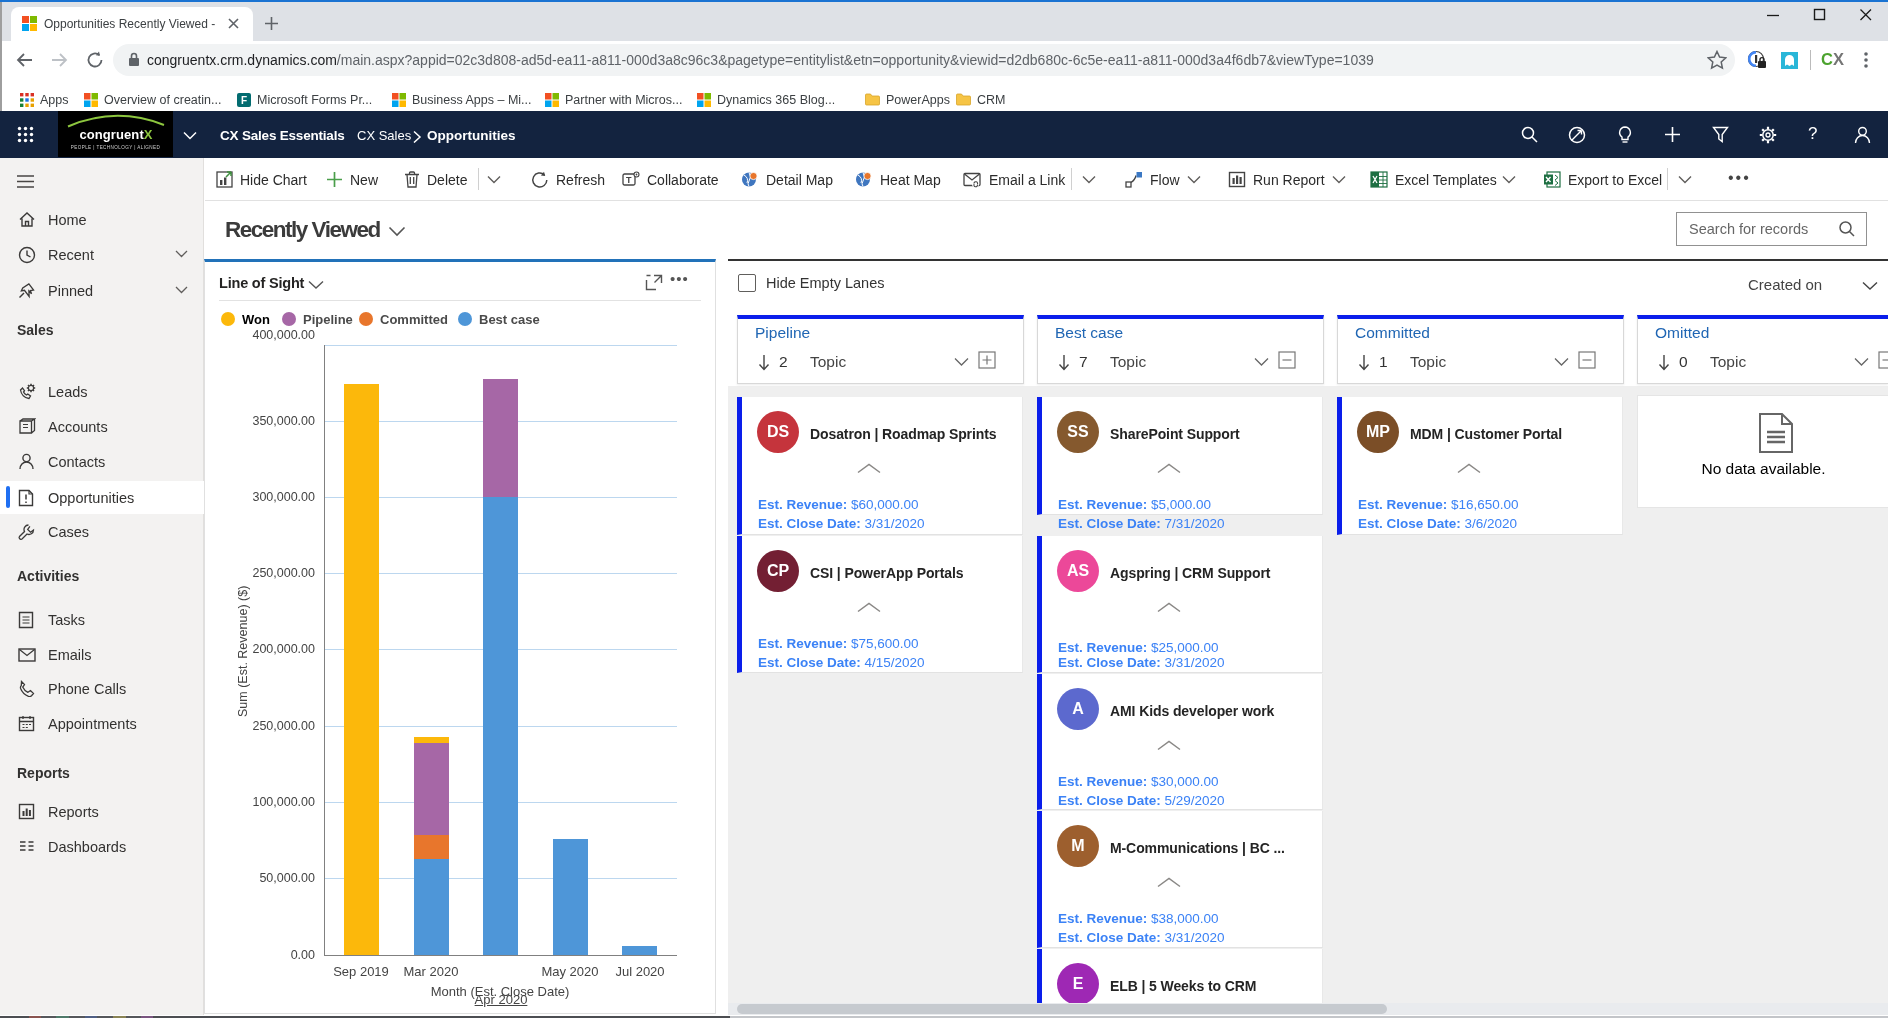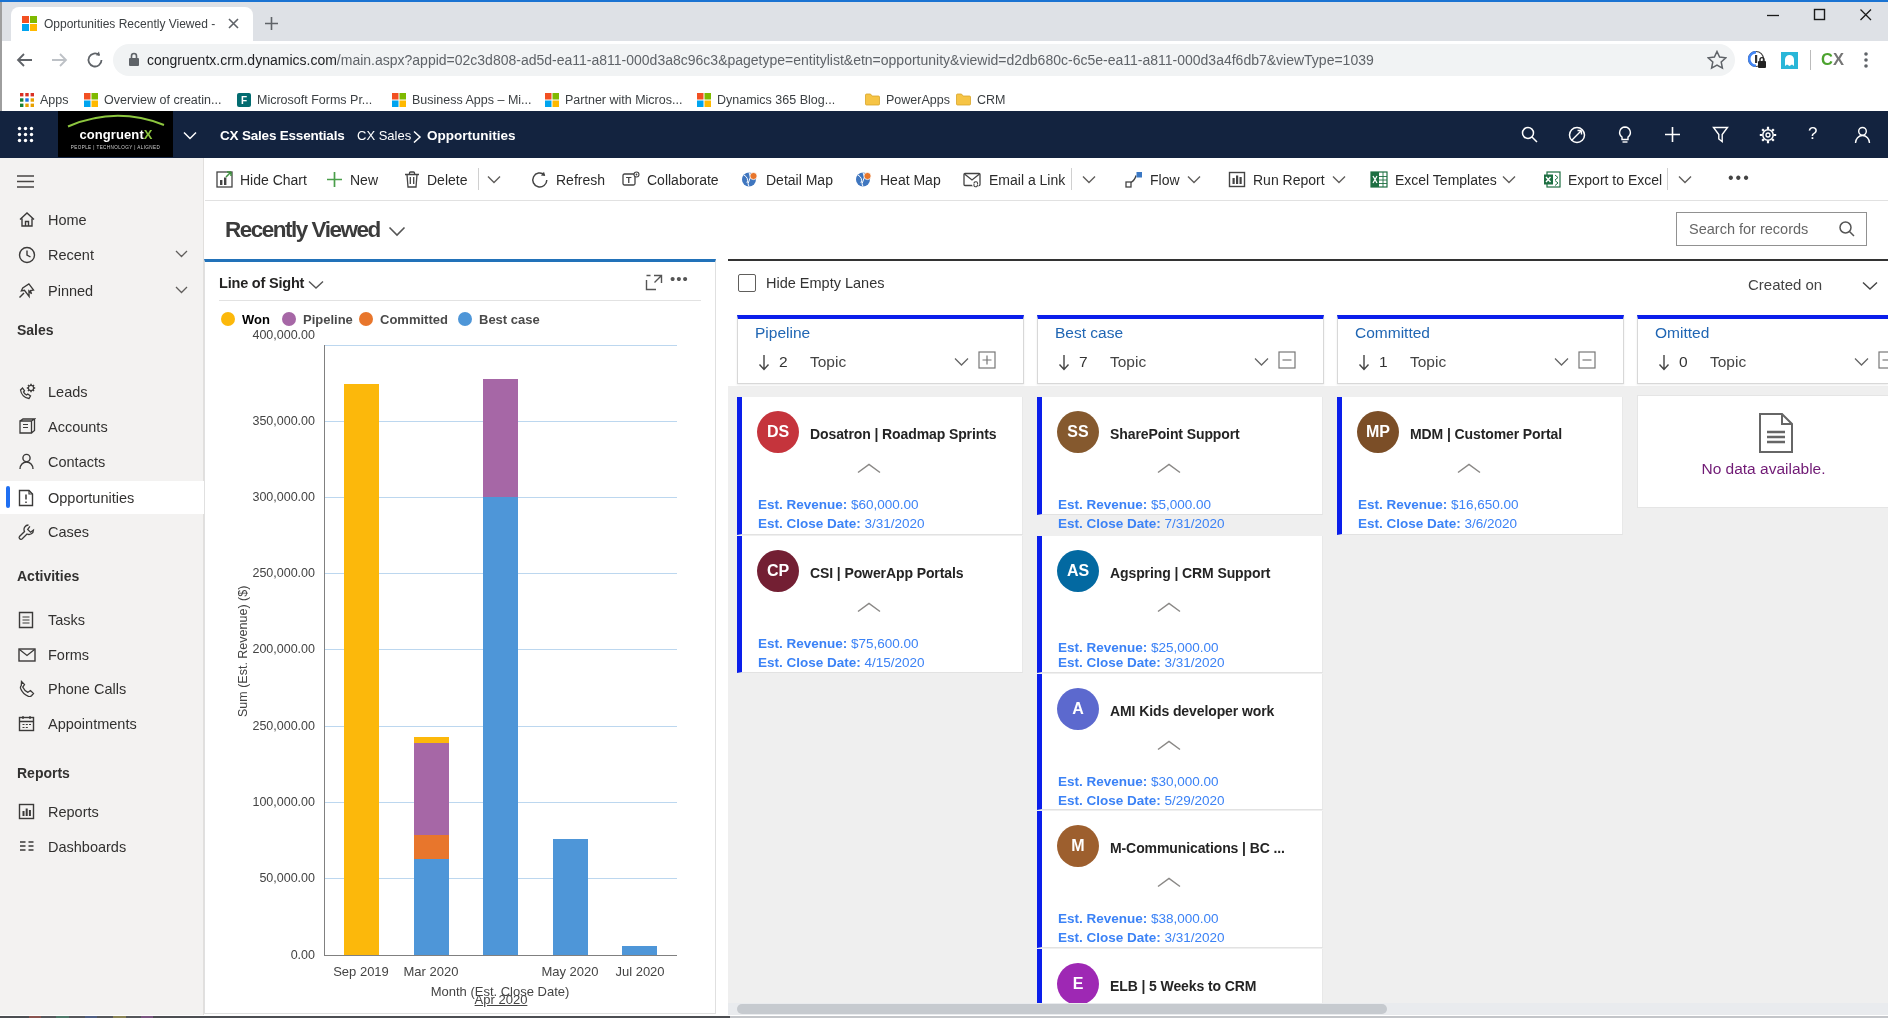--- a/index.html
+++ b/index.html
@@ -378,21 +378,21 @@
       <path d="M1.5,1.5 H14.5 V16.5 H1.5 Z" fill="none" stroke="#3b3a39" stroke-width="1.4"></path>
       <path d="M4.5,6 h7 M4.5,9 h7 M4.5,12 h7" stroke="#3b3a39" stroke-width="1.2"></path>
     </svg>
     <span>Tasks</span>
   </div>
 <div class="side-item" style="top:637px;">
     <svg width="18" height="14">
       <rect x="1" y="1" width="16" height="12" fill="none" stroke="#3b3a39" stroke-width="1.4"></rect>
       <path d="M1.5,1.5 L9,7.5 L16.5,1.5" fill="none" stroke="#3b3a39" stroke-width="1.3"></path>
     </svg>
-    <span>Forms</span>
+    <span>Emails</span>
   </div>
 <div class="side-item" style="top:671px;">
     <svg width="17" height="17">
       <path d="M3.5,1.5 l3,3 -1.8,2.6 a10,10 0 0 0 5.2,5.2 l2.6,-1.8 3,3 -2,2.2 a3,3 0 0 1 -3,.7 A14,14 0 0 1 2.6,8.5 a3,3 0 0 1 .7,-3 Z" fill="none" stroke="#3b3a39" stroke-width="1.3"></path>
     </svg>
     <span>Phone Calls</span>
   </div>
 <div class="side-item" style="top:706px;">
     <svg width="17" height="17">
       <rect x="1.5" y="2.5" width="14" height="13" fill="none" stroke="#3b3a39" stroke-width="1.4"></rect>
@@ -591,21 +591,21 @@
 <div class="card" style="left:1037px;top:397px;height:118px;">
   <div class="av" style="background:#85592e;">SS</div>
   <div class="ctitle">SharePoint Support</div>
   <svg class="cchev" width="24" height="11">
       <path d="M1,9.5 L12,1.5 L23,9.5" fill="none" stroke="#8a8886" stroke-width="1.5"></path>
     </svg>
   <div class="crow" style="top:100px;"><b>Est. Revenue:</b> $5,000.00</div>
   <div class="crow" style="top:119px;"><b>Est. Close Date:</b> 7/31/2020</div>
 </div>
 <div class="card" style="left:1037px;top:536px;height:137px;">
-  <div class="av" style="background:#0369a1;">AS</div>
+  <div class="av" style="background:#ec4899;">AS</div>
   <div class="ctitle">Agspring | CRM Support</div>
   <svg class="cchev" width="24" height="11">
       <path d="M1,9.5 L12,1.5 L23,9.5" fill="none" stroke="#8a8886" stroke-width="1.5"></path>
     </svg>
   <div class="crow" style="top:104px;"><b>Est. Revenue:</b> $25,000.00</div>
   <div class="crow" style="top:119px;"><b>Est. Close Date:</b> 3/31/2020</div>
 </div>
 <div class="card" style="left:1037px;top:674px;height:136px;">
   <div class="av" style="background:#5c69ce;">A</div>
   <div class="ctitle">AMI Kids developer work</div>
@@ -638,20 +638,20 @@
   <div class="crow" style="top:100px;"><b>Est. Revenue:</b> $16,650.00</div>
   <div class="crow" style="top:119px;"><b>Est. Close Date:</b> 3/6/2020</div>
 </div>
 
 <div class="abs" style="left:1637px;top:395px;width:251px;height:113px;background:#fff;border:1px solid #e5e5e5;border-right:none;">
   <svg class="abs" style="left:120px;top:16px" width="36" height="42">
       <path d="M2,2 H24 L34,12 V40 H2 Z" fill="none" stroke="#666" stroke-width="2"></path>
       <path d="M24,2 V12 H34" fill="none" stroke="#666" stroke-width="2"></path>
       <path d="M9,20 h18 M9,25 h18 M9,30 h18" stroke="#666" stroke-width="2.4"></path>
     </svg>
-  <div class="abs" style="left:0;top:64px;width:251px;text-align:center;font-size:15.5px;color:#701a75;">No data available.</div>
+  <div class="abs" style="left:0;top:64px;width:251px;text-align:center;font-size:15.5px;color:#000000;">No data available.</div>
 </div>
 
 <div class="abs" style="left:728px;top:1003px;width:1160px;height:12px;background:#e9ebee;"></div>
 <div class="abs" style="left:737px;top:1004px;width:650px;height:10px;border-radius:5px;background:#c6cacf;"></div>
 <div class="abs" style="left:0;top:1016px;width:730px;height:2px;background:#4c4e52;"></div>
 <div class="abs" style="left:730px;top:1016px;width:1158px;height:2px;background:#c3c5c9;"></div>
 <div class="abs" style="left:29px;top:1016px;width:124px;height:2px;background:linear-gradient(90deg,#8a5450 0 10%,#55575b 10% 22%,#4f7a6a 22% 32%,#55575b 32% 45%,#4f5f84 45% 55%,#55575b 55% 68%,#8a8455 68% 78%,#55575b 78% 90%,#7a5580 90%);"></div>
 
 </body></html>

